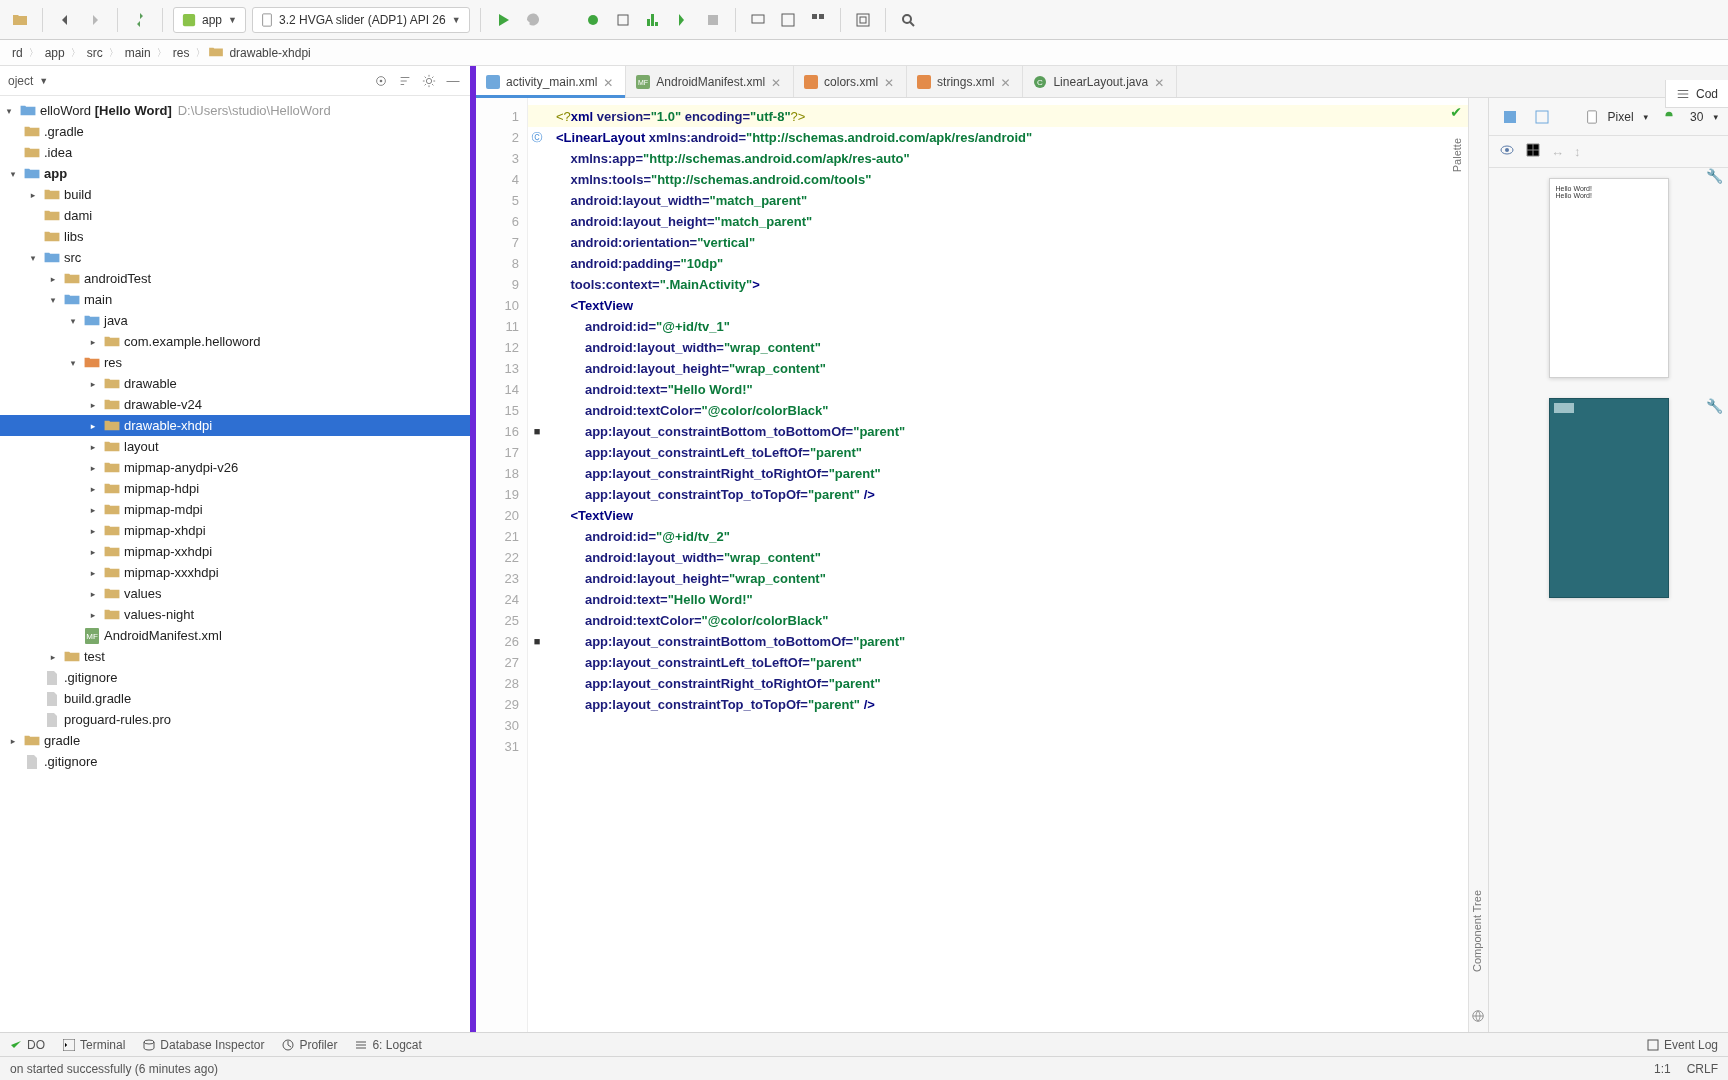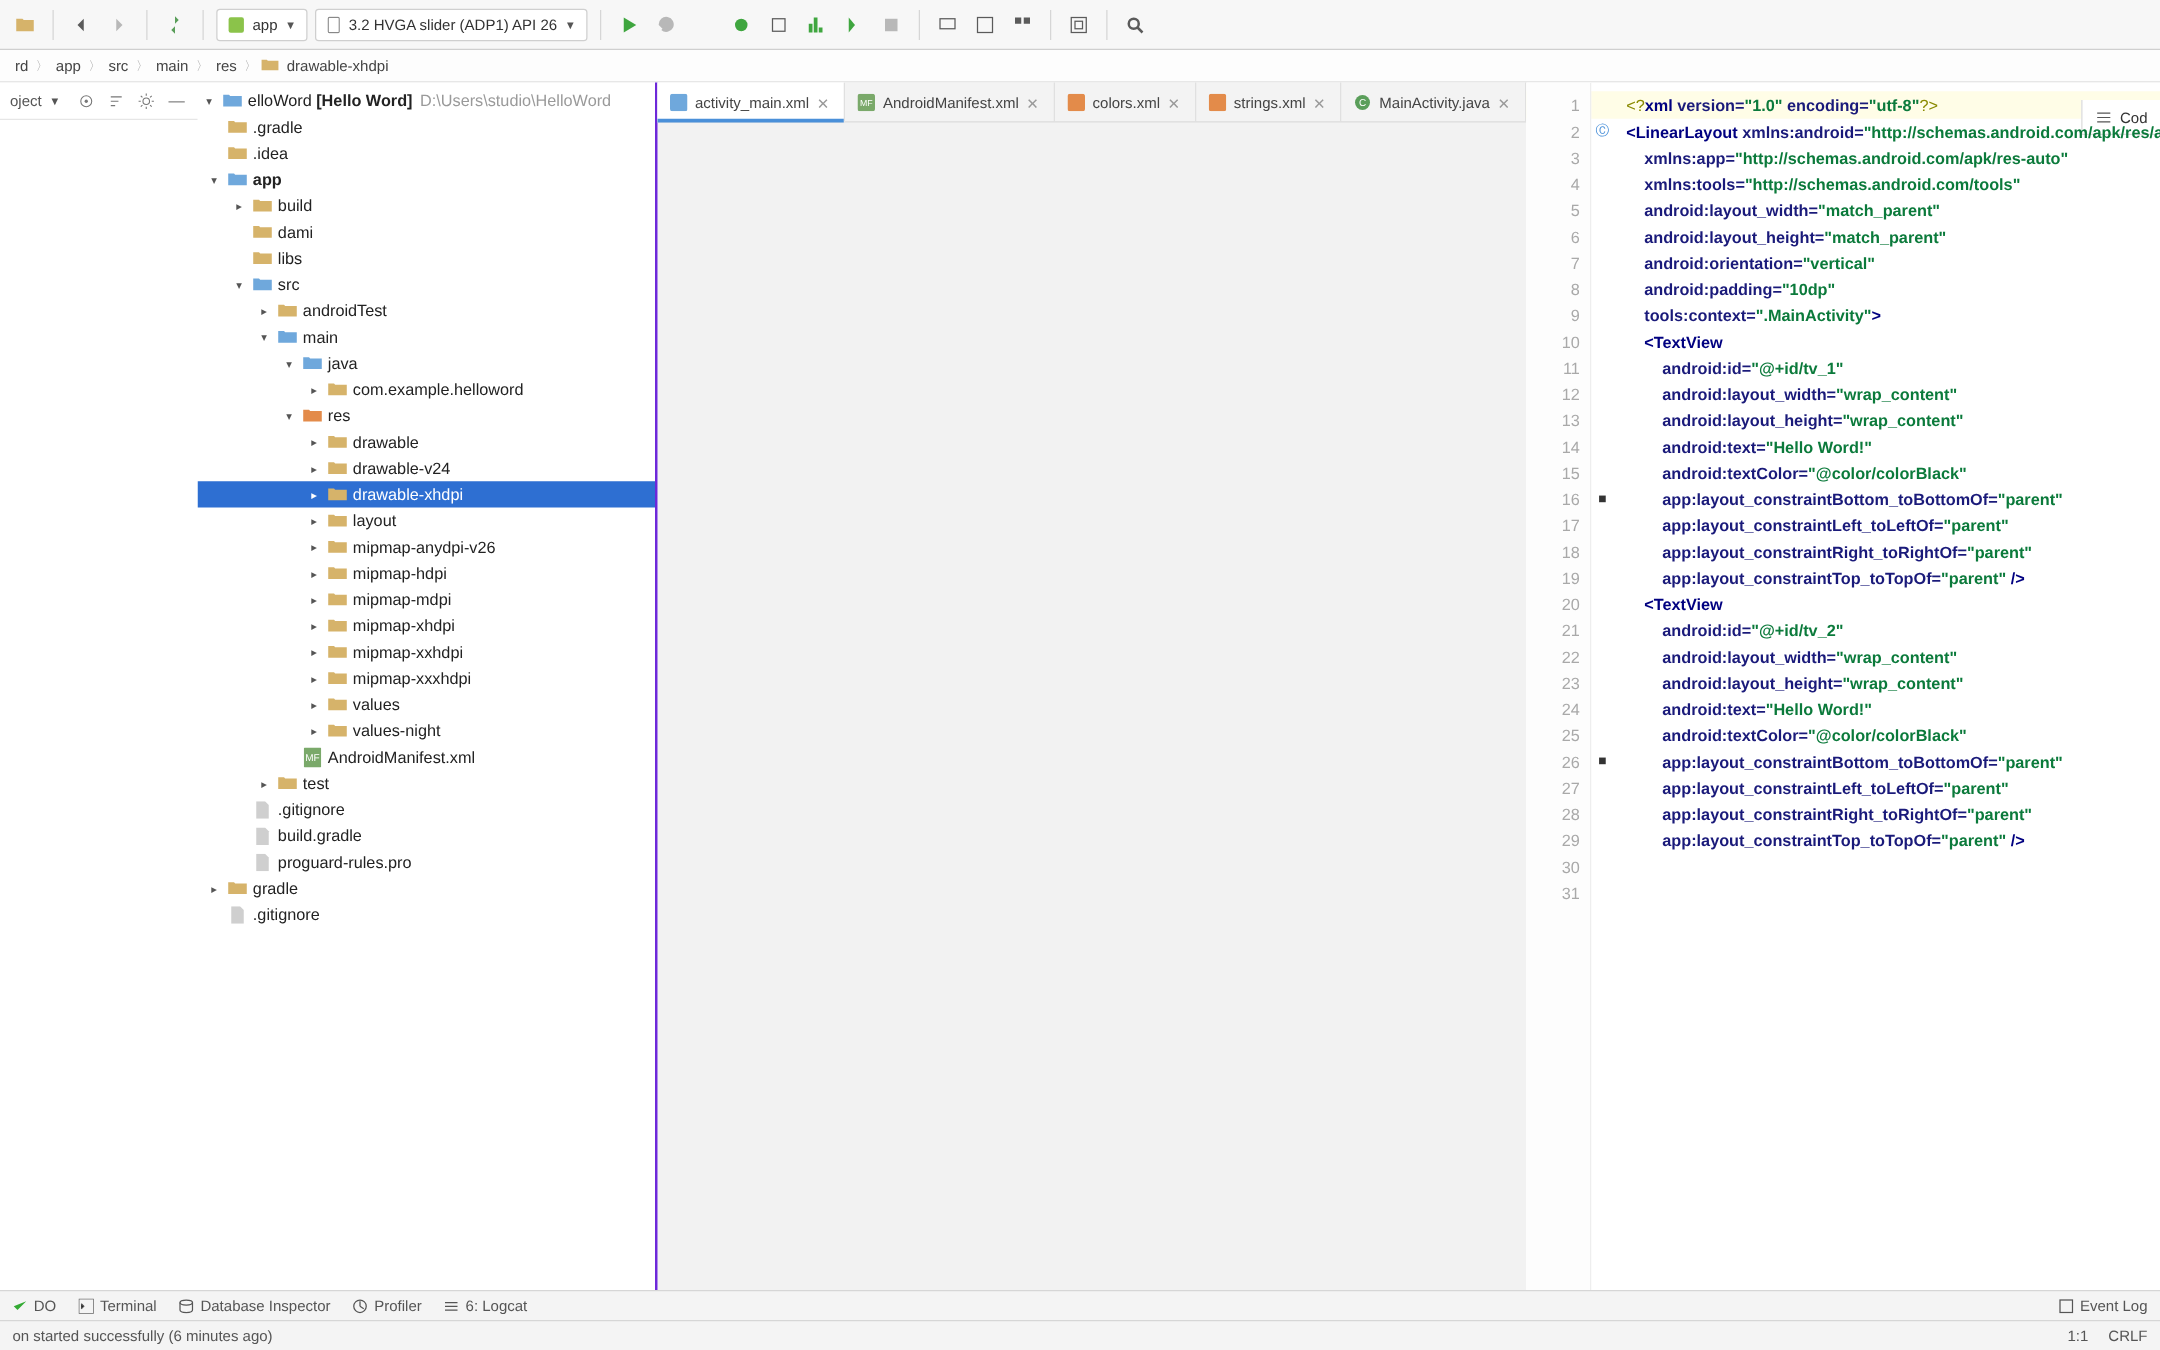--- a/index.html
+++ b/index.html
@@ -16,37 +16,37 @@
 
 .crumbs { height: 26px; background: #fdfdfd; border-bottom: 1px solid #e0e0e0; display: flex; align-items: center; padding: 0 10px; font-size: 12px; color: #444; gap: 0; }
 .crumbs .c { padding: 0 2px; }
 .crumbs .chev { color: #aaa; padding: 0 4px; font-size: 10px; }
 .crumbs .foldericon { width: 14px; height: 14px; margin-right: 4px; display: inline-flex; }
 
 
 .main { display: flex; height: calc(100% - 40px - 26px - 24px - 24px); }
 
 
-.projpanel { width: 526px; background: #fff; border-right: 2px solid #6d28d9; display: flex; }
+.projpanel { width: 476px; background: #fff; border-right: 6px solid #6d28d9; display: flex; flex-direction: column; }
 .projhead { height: 30px; display: flex; align-items: center; padding: 0 8px; border-bottom: 1px solid #e6e6e6; gap: 6px; }
 .projhead .title { font-size: 12px; color: #555; }
 .projhead .spacer { flex: 1; }
 .projhead .icon { width: 18px; height: 18px; color: #777; display: inline-flex; align-items: center; justify-content: center; }
 .tree { flex: 1; overflow: auto; font-size: 13px; padding: 4px 0 10px 0; }
 .node { display: flex; align-items: center; height: 21px; padding-left: 4px; white-space: nowrap; }
 .node .arrow { width: 14px; height: 14px; display: inline-flex; align-items: center; justify-content: center; font-size: 9px; color: #555; }
 .node .fico { width: 16px; height: 16px; margin: 0 4px; display: inline-flex; align-items: center; justify-content: center; }
 .node .lbl { color: #222; }
 .node .lbl.bold { font-weight: 600; }
 .node .lbl.dim { color: #9a9a9a; margin-left: 6px; }
 .node.sel { background: #2e6fd2; }
 .node.sel .lbl, .node.sel .arrow { color: #fff; }
 
 
-.editorpane { flex: 1; display: flex; flex-direction: row; min-width: 0; }
+.editorpane { flex: 1; display: flex; flex-direction: column; min-width: 0; }
 .tabs { height: 32px; border-bottom: 1px solid #dcdcdc; display: flex; align-items: stretch; background: #f3f3f3; }
 .tab { display: flex; align-items: center; gap: 6px; padding: 0 10px; border-right: 1px solid #e0e0e0; font-size: 12px; color: #444; position: relative; }
 .tab.active { background: #fff; }
 .tab.active::after { content: ""; position: absolute; left: 0; right: 0; bottom: -1px; height: 3px; background: #4a90d9; }
 .tab .xicon { width: 12px; height: 12px; color: #999; }
 .tab .fico { width: 14px; height: 14px; }
 .editorwrap { flex: 1; display: flex; min-height: 0; }
 .editor { flex: 1; display: flex; font-family: "JetBrains Mono", Consolas, monospace; font-size: 13px; overflow: auto; background: #fff; position: relative; }
 .gutter { width: 52px; text-align: right; padding: 8px 8px 8px 0; color: #a9a9a9; user-select: none; line-height: 21px; background: #fdfdfd; border-right: 1px solid #eee; }
 .marks { width: 18px; padding-top: 8px; line-height: 21px; font-size: 11px; text-align: center; }
@@ -569,21 +569,21 @@
               <rect width="14" height="14" rx="2" fill="#e38b4a"></rect>
             </svg></span>
           <span>strings.xml</span>
           <span class="xicon">✕</span>
         </div>
         <div class="tab">
           <span class="fico"><svg width="14" height="14" viewBox="0 0 14 14">
               <circle cx="7" cy="7" r="6" fill="#5a9e5a"></circle>
               <text x="7" y="10" font-size="8" fill="#fff" text-anchor="middle">C</text>
             </svg></span>
-          <span>MainActivity.java</span>
+          <span>LinearLayout.java</span>
           <span class="xicon">✕</span>
         </div>
       </div>
     <div class="editorwrap">
       <div class="editor">
         <div class="hl-topline"></div>
         <div class="gutter" id="gutter">
             <div>1</div>
             <div>2</div>
             <div>3</div>

